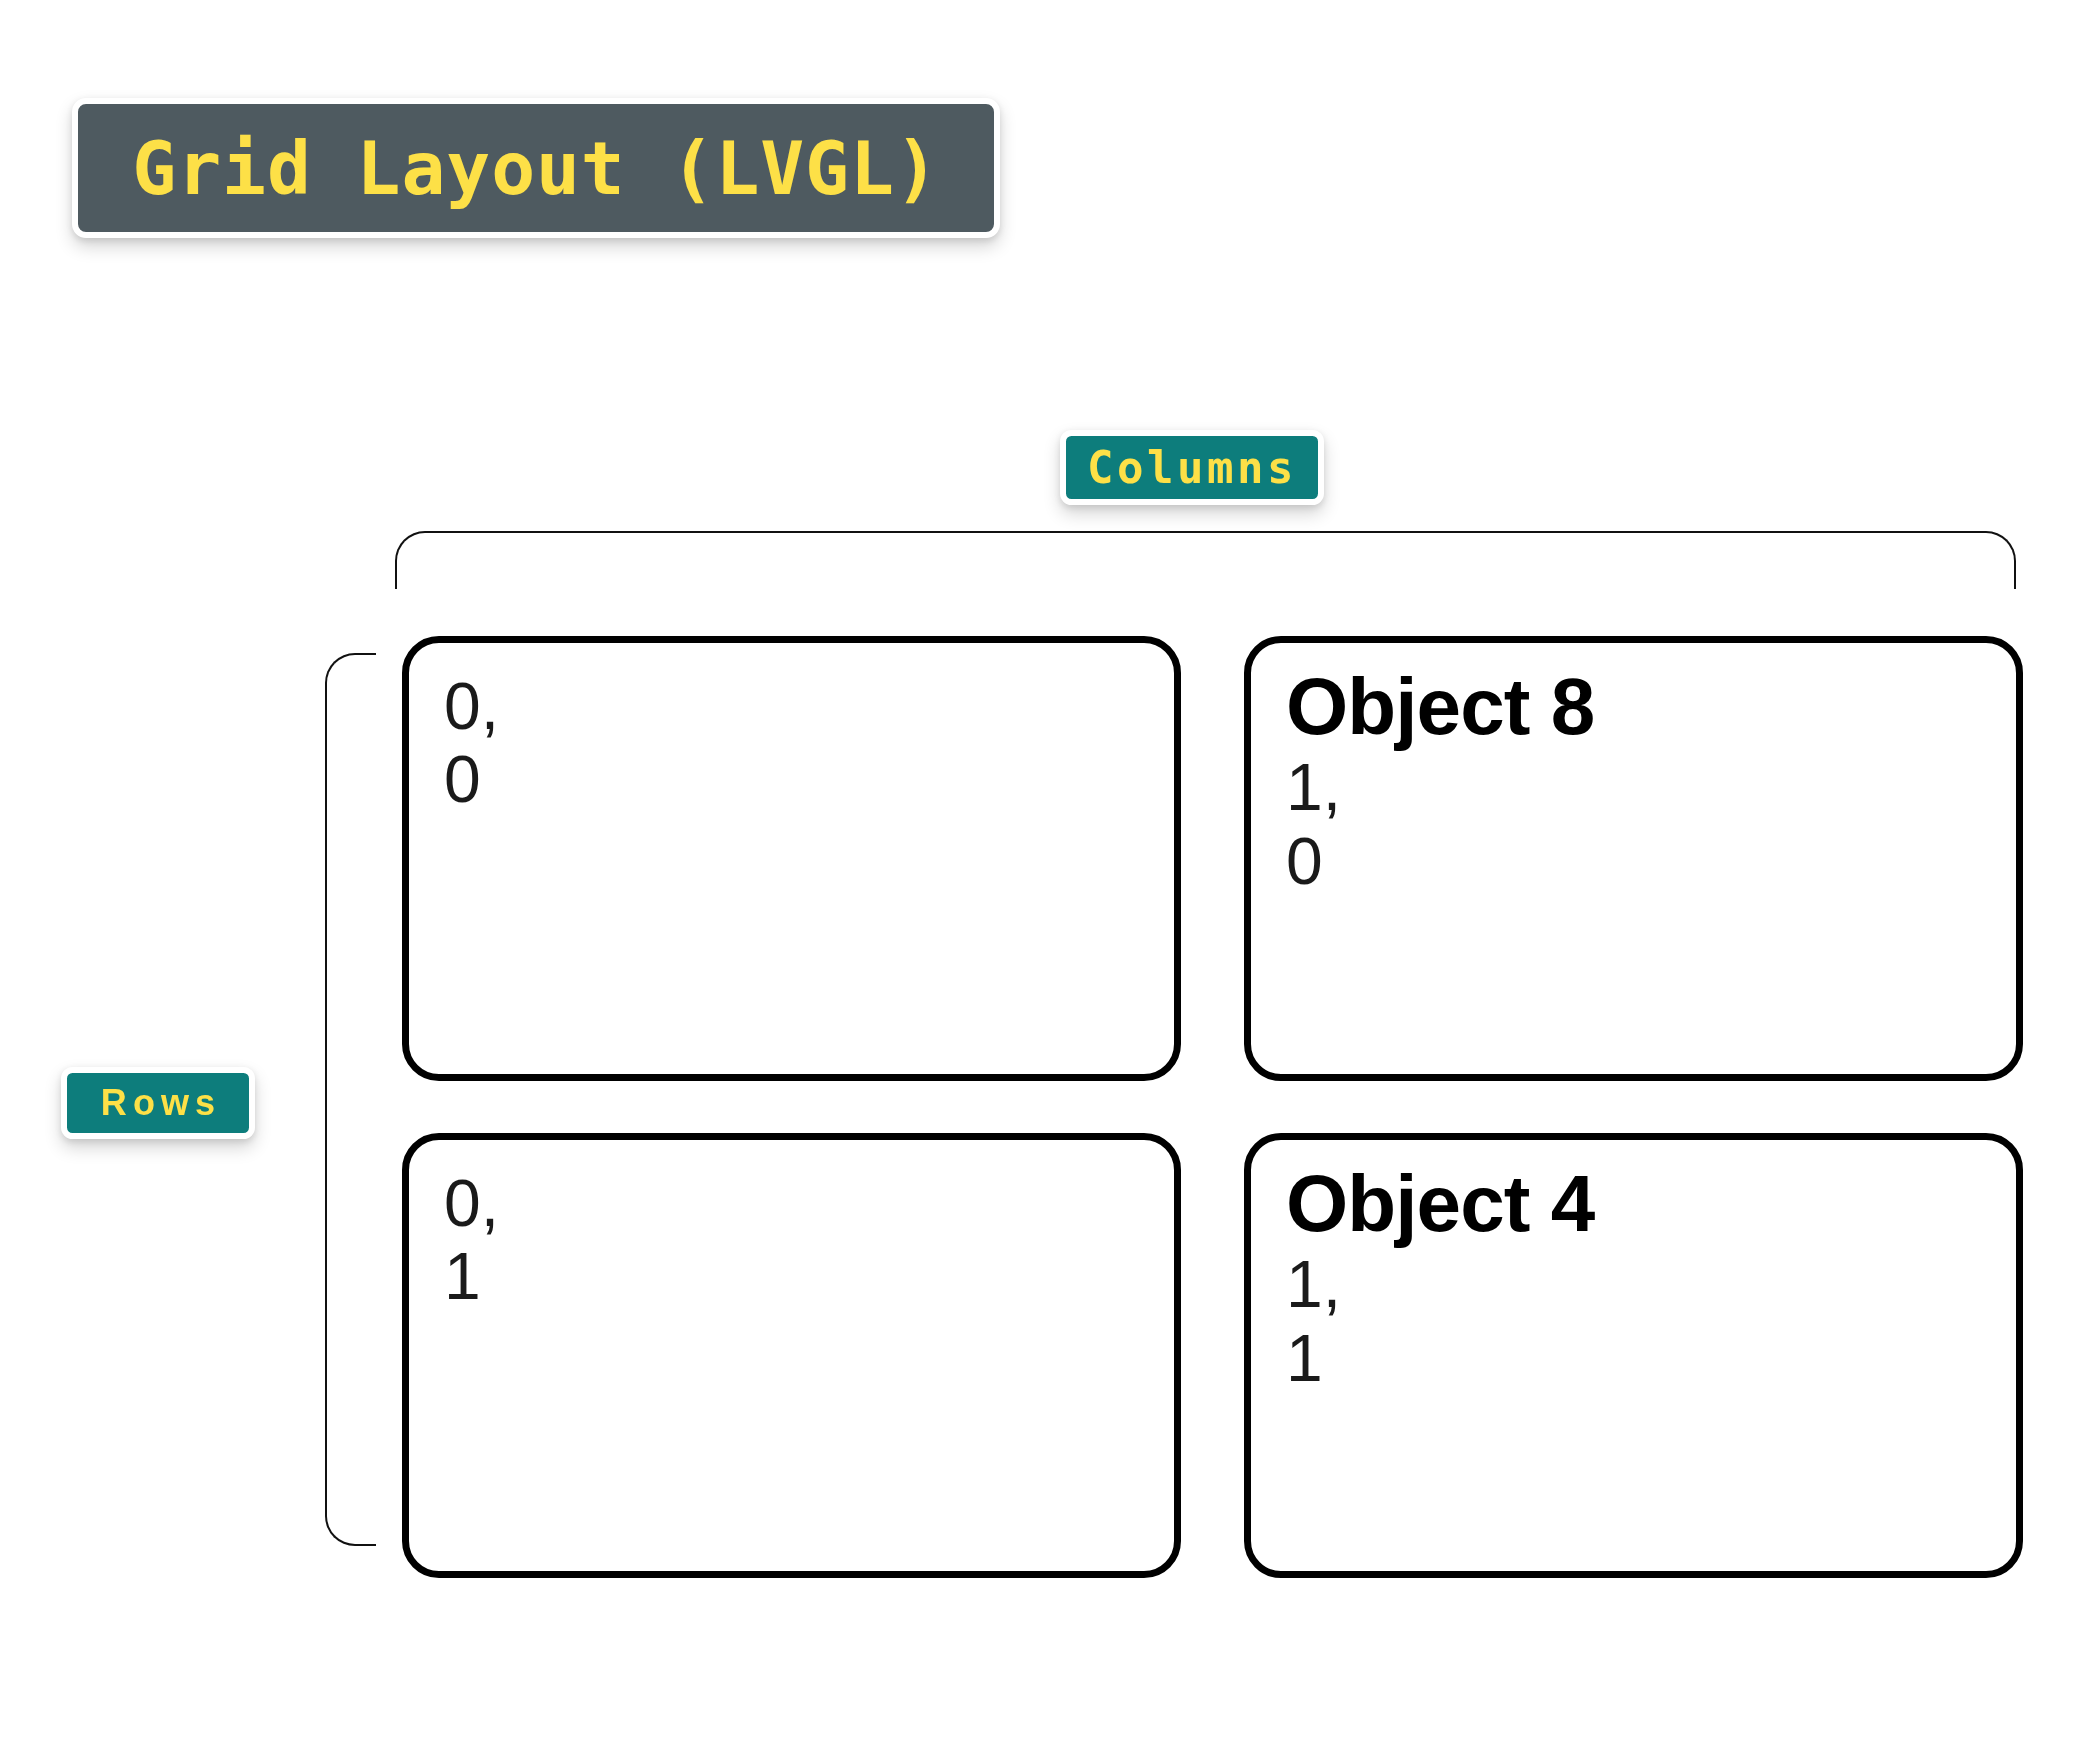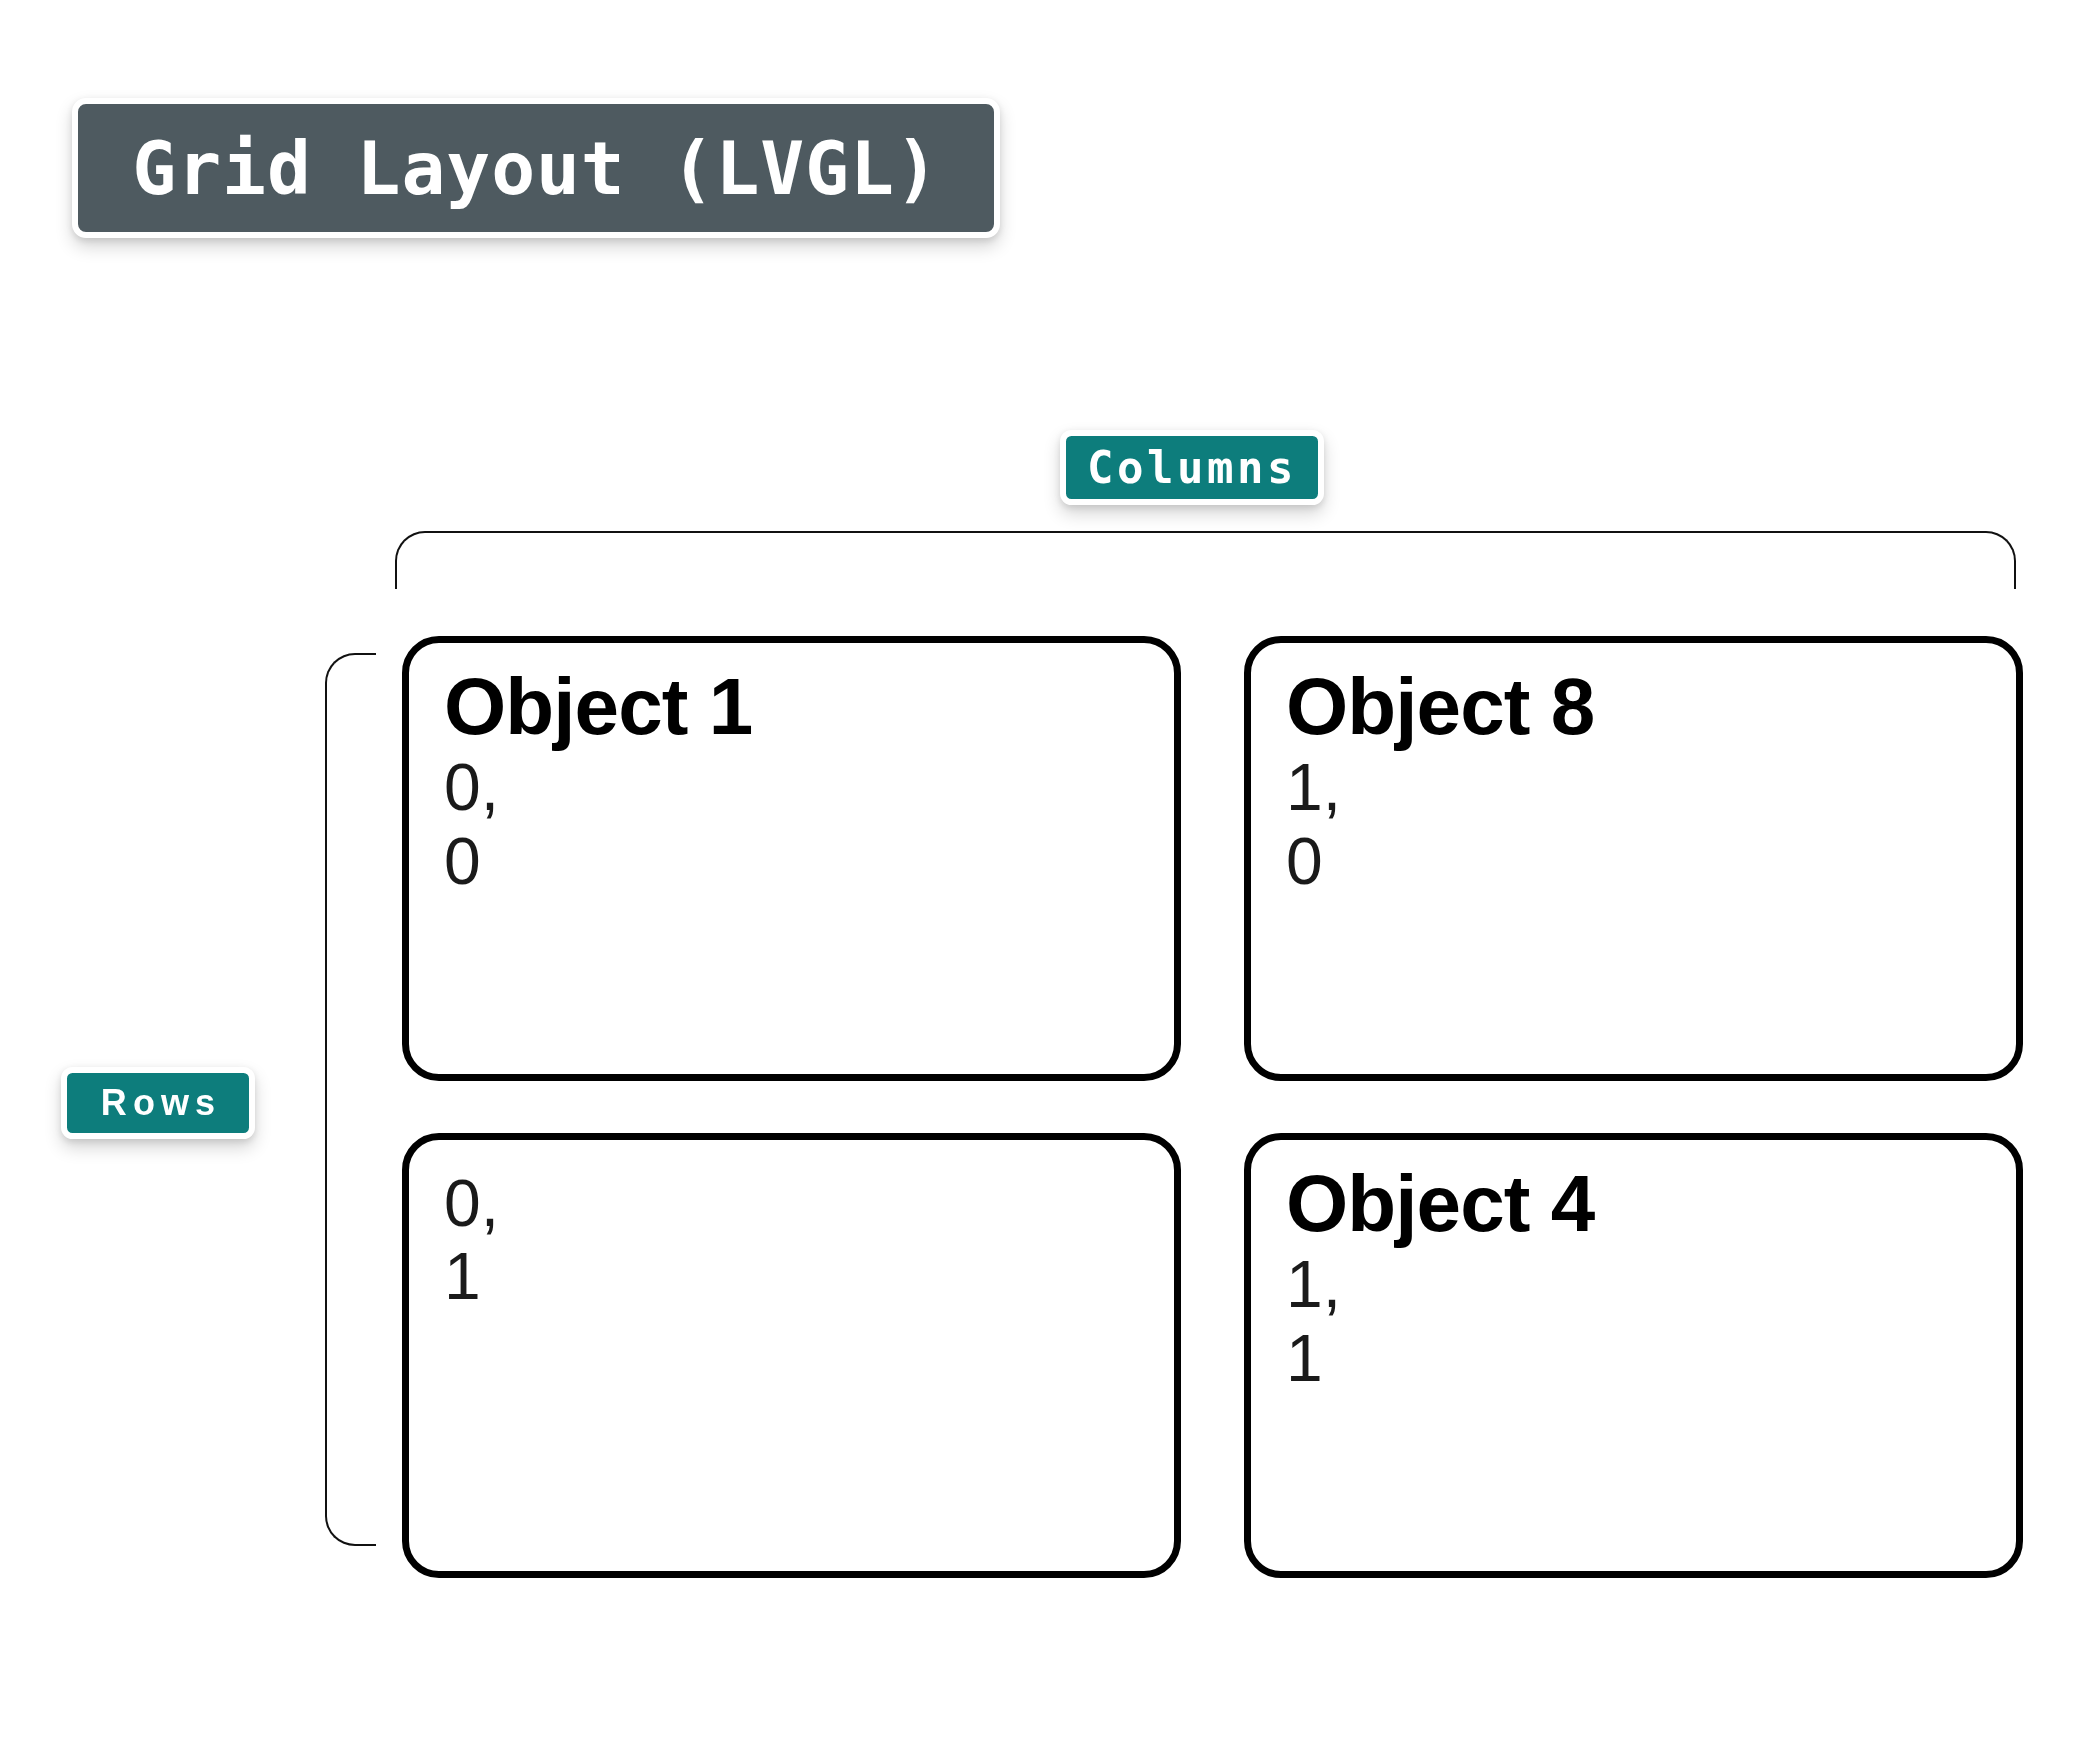--- a/index.html
+++ b/index.html
@@ -13,21 +13,21 @@
     position: relative;
     overflow: hidden;
     font-family: "Liberation Sans", sans-serif;
     -webkit-font-smoothing: antialiased;
   }
 
   
   .badge {
     position: absolute;
     box-sizing: border-box;
-    color: #ffffff;
+    color: #fde047;
     border: 6.1px solid #ffffff;
     border-radius: 12.2px;
     display: flex;
     align-items: center;
     justify-content: center;
     box-shadow: 0 8.7px 17.5px rgba(0,0,0,0.16), 0 2.6px 6.1px rgba(0,0,0,0.10);
     white-space: nowrap;
   }
 
   #title-badge {
@@ -161,21 +161,20 @@
   <span>Rows</span>
 </div>
 
 <div id="columns-bracket"></div>
 
 <div id="rows-bracket"></div>
 
 <div id="grid">
 
   <div class="cell">
-    <div class="cell-title">Object 1</div>
     <div class="cell-coords">
       <span>0,</span>
       <span>0</span>
     </div>
   </div>
 
   <div class="cell">
     <div class="cell-title">Object 8</div>
     <div class="cell-coords">
       <span>1,</span>

